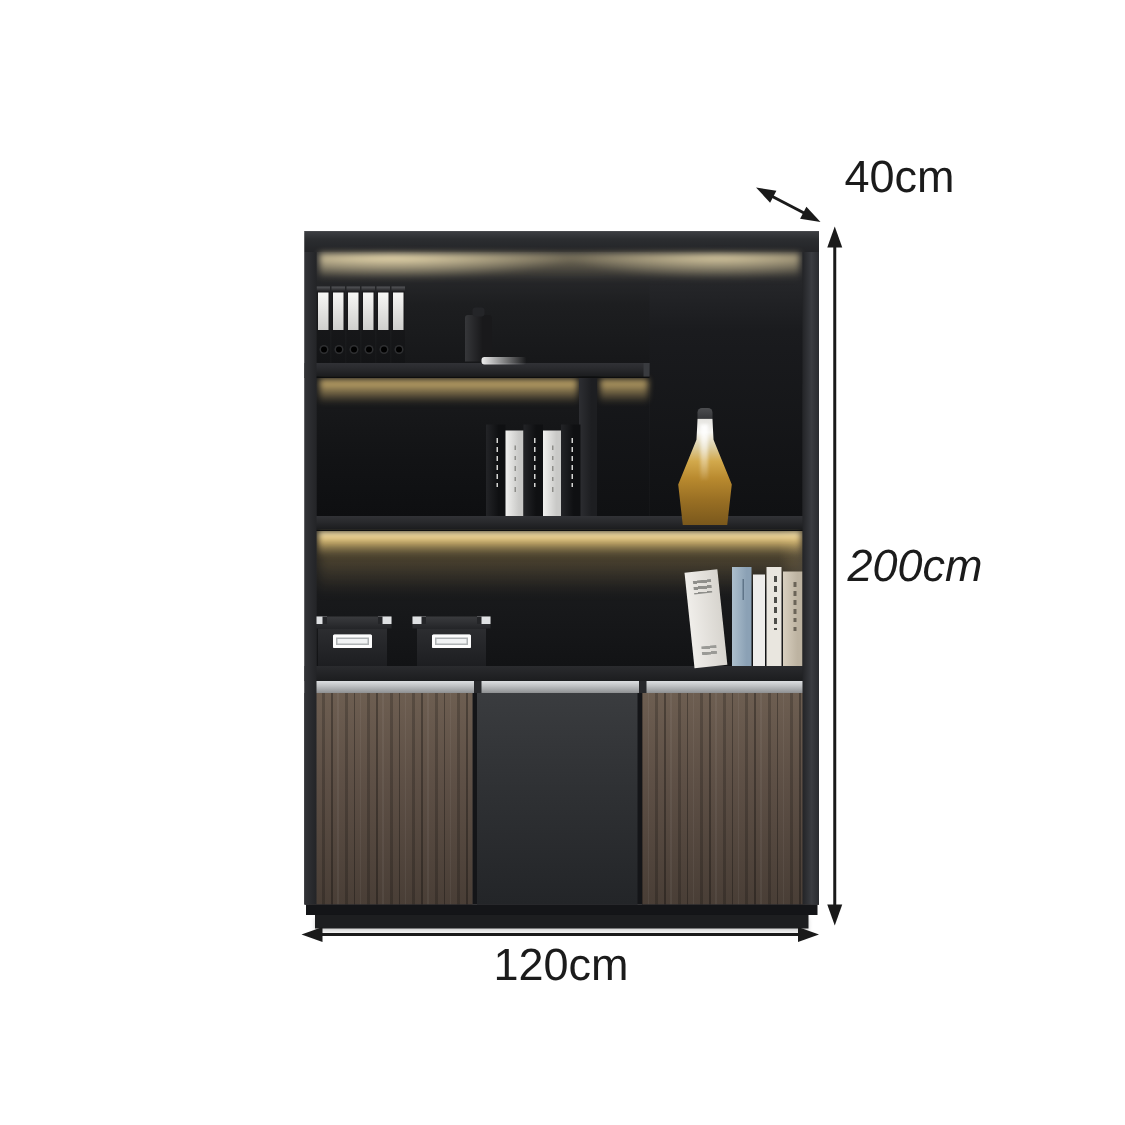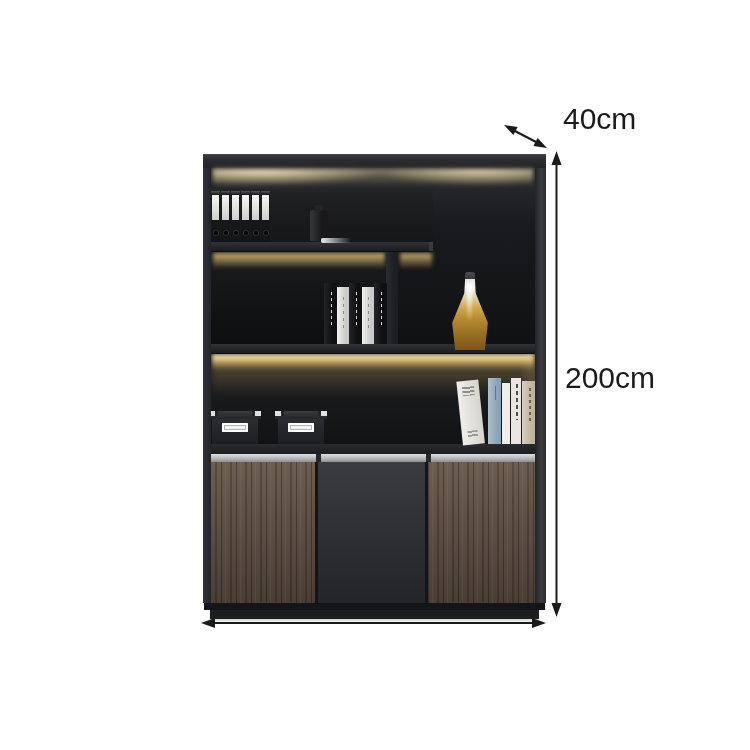--- a/index.html
+++ b/index.html
@@ -145,21 +145,21 @@
   .door.right{left:225px;width:113px;}
   .base-band{position:absolute;left:1px;top:449px;width:341px;height:7px;background:#141518;}
   .plinth{position:absolute;left:7px;top:456px;width:329px;height:9px;background:#1d1e20;
       box-shadow:0 2px 3px rgba(0,0,0,.18);}
 
   
   .dim-svg{position:absolute;left:0;top:0;width:750px;height:750px;pointer-events:none;}
   .dim-label{position:absolute;color:var(--dimension-ink,#1b1b1b);font-size:30px;line-height:1;
       white-space:nowrap;}
   .lbl-depth{left:527px;top:104px;margin-left:36px;}
-  .lbl-height{left:565px;top:363px;}
+  .lbl-height{left:565px;top:363px;font-style:italic;}
   .lbl-width{left:374px;top:629px;transform:translateX(-50%);}
 </style>
 </head>
 <body>
 
 <div class="stage">
 
   <div class="cabinet">
     <div class="carcass"></div>
     <div class="top-panel"></div>
@@ -253,13 +253,14 @@
     </g>
     <g stroke="#1a1a1a" stroke-width="2" fill="#1a1a1a">
       <line x1="214" y1="623" x2="534" y2="623"></line>
       <polygon points="201,623 215,618 215,628" stroke="none"></polygon>
       <polygon points="546,623 532,618 532,628" stroke="none"></polygon>
     </g>
   </svg>
 
   <div class="dim-label lbl-depth">40cm</div>
   <div class="dim-label lbl-height">200cm</div>
+  <div class="dim-label lbl-width">120cm</div>
 </div>
 
 </body></html>

